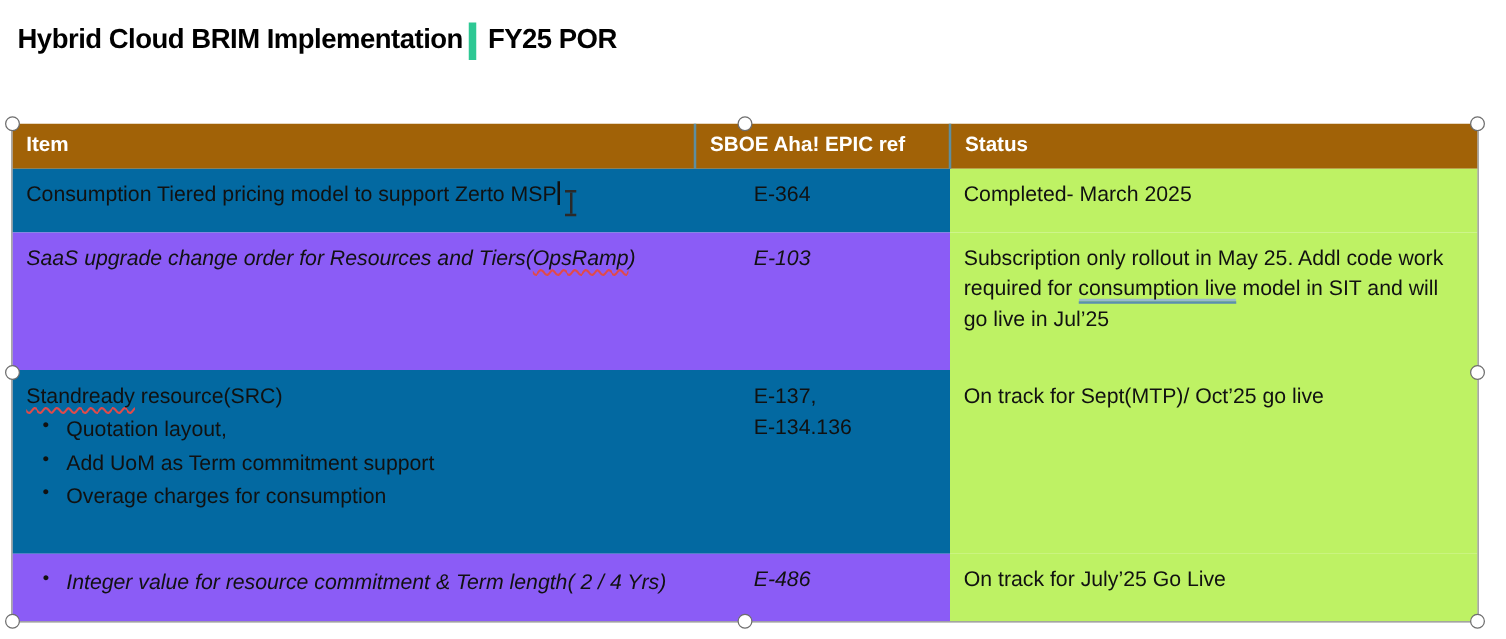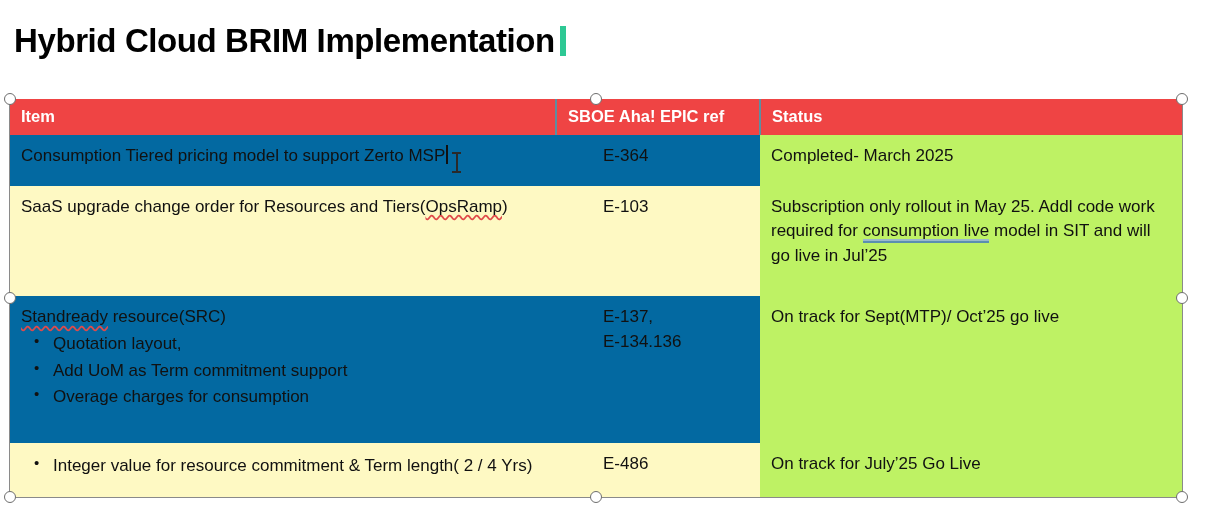--- a/index.html
+++ b/index.html
@@ -15,22 +15,21 @@
     position: relative;
   }
 
   
   #slide-title {
     position: absolute;
     left: 14px;
     top: 18px;
     height: 46px;
     display: flex;
-    align-items: center;
-    font-size: 33px;
+    font-size: 22px;
     font-weight: bold;
     color: #000000;
     letter-spacing: -0.4px;
     white-space: nowrap;
   }
   #slide-title .title-main { }
   #slide-title .title-divider {
     display: inline-block;
     width: 6px;
     height: 30px;
@@ -61,21 +60,21 @@
     text-align: left;
     font-weight: normal;
   }
 
   .col-item   { width: 546px; }
   .col-ref    { width: 204px; }
   .col-status { width: 422px; }
 
   
   #poa-table thead th {
-    background: #ef4444;
+    background: #a16207;
     color: #ffffff;
     font-size: 16.5px;
     font-weight: bold;
     height: 18px;
     padding-top: 8px;
     padding-bottom: 9px;
     border-right: 2px solid #5d8ea0;
   }
   #poa-table thead th:last-child { border-right: 0; }
 
@@ -89,21 +88,21 @@
     border-right: 2px solid #ffffff;
     border-bottom: 2px solid #ffffff;
   }
   .cell-status {
     background: #bef264;
     border-bottom: 2px solid #ffffff;
   }
   tr.row-shade-a .cell-item,
   tr.row-shade-a .cell-ref { background: #0369a1; }
   tr.row-shade-b .cell-item,
-  tr.row-shade-b .cell-ref { background: #fef9c3; }
+  tr.row-shade-b .cell-ref { background: #8b5cf6; font-style: italic; }
   tr:last-child .cell-item,
   tr:last-child .cell-ref,
   tr:last-child .cell-status { border-bottom: 0; }
 
   .ref-line { display: block; margin-left: 36px; }
 
   
   ul.bullets {
     list-style: none;
     margin: 1px 0 0 0;
@@ -208,20 +207,21 @@
   .h-bl { left: 0px;    top: 398px; }
   .h-bm { left: 586px;  top: 398px; }
   .h-br { left: 1172px; top: 398px; }
 </style>
 </head>
 <body>
 
 <div id="slide-title">
   <span class="title-main">Hybrid Cloud BRIM Implementation</span>
   <span class="title-divider"></span>
+  <span class="title-tail">FY25 POR</span>
 </div>
 
 <div id="table-wrapper">
   <table id="poa-table">
     <colgroup>
       <col class="col-item">
       <col class="col-ref">
       <col class="col-status">
     </colgroup>
     <thead>

